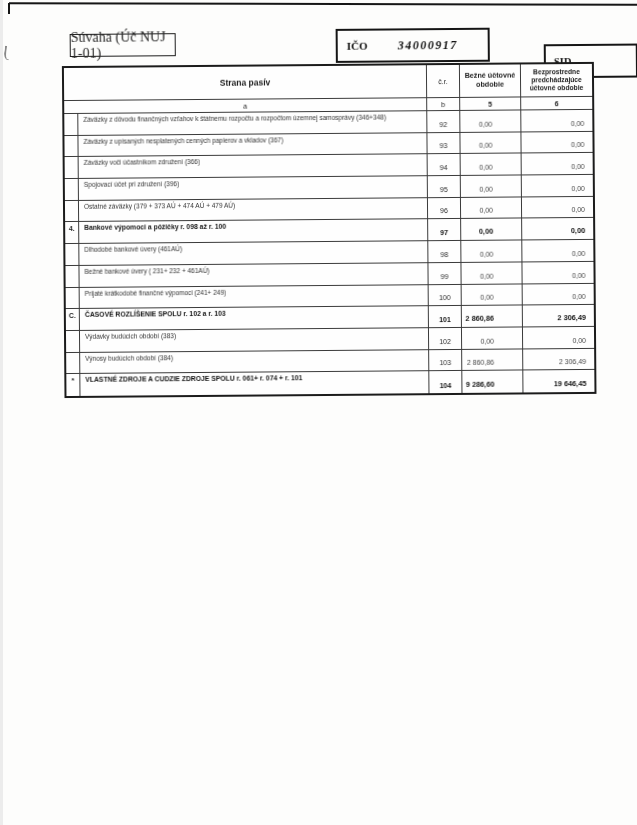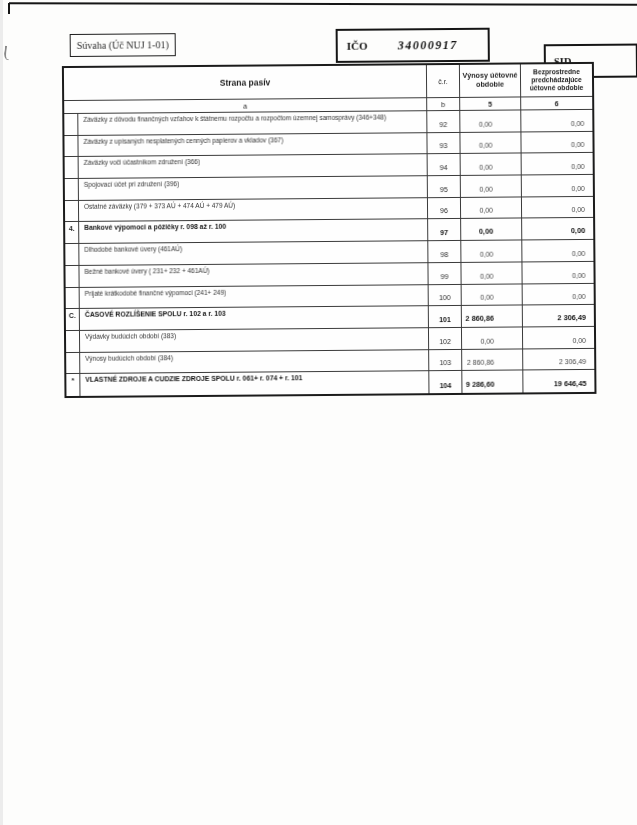--- a/index.html
+++ b/index.html
@@ -10,21 +10,21 @@
   .topline{position:absolute;left:9px;top:3px;width:628px;height:2px;background:#161616;transform:rotate(0.12deg);}
   .lefttick{position:absolute;left:8px;top:3px;width:2px;height:11px;background:#161616;}
   .jmark{position:absolute;left:4px;top:46px;width:4px;height:13px;border-left:2px solid #888;
          border-bottom:1px solid #999;border-radius:0 0 0 70%;transform:rotate(9deg);}
   
   .tilt{position:absolute;left:0;top:0;width:637px;height:825px;
         transform:rotate(-0.45deg);transform-origin:70px 80px;filter:blur(0.22px);}
   
   .titlebox{position:absolute;left:70px;top:34px;width:104px;height:21px;border:1.5px solid #1c1c1c;
             display:flex;align-items:center;justify-content:center;
-            font-family:"Liberation Serif",serif;font-size:10px;color:#2a2a2a;}
+            font-family:"Liberation Serif",serif;font-size:14px;color:#2a2a2a;}
   .icobox{position:absolute;left:336px;top:31px;width:150px;height:30px;border:2px solid #151515;
           display:flex;align-items:center;font-family:"Liberation Serif",serif;}
   .icobox .lbl{font-size:11px;font-weight:bold;padding-left:9px;color:#111;}
   .icobox .num{flex:1;text-align:center;font-size:12px;font-weight:bold;letter-spacing:1.5px;color:#111;font-style:italic;}
   .sidbox{position:absolute;left:508px;top:48px;width:90px;height:30px;border:2px solid #151515;
           display:flex;align-items:center;font-family:"Liberation Serif",serif;margin-left:36px;}
   .sidbox .lbl{font-size:10.5px;font-weight:bold;padding-left:8px;color:#111;}
   
   .tbl{position:absolute;left:62px;top:66px;width:528px;height:328px;border:2px solid #1b1b1b;
        background:#fefefe;display:grid;
@@ -75,21 +75,21 @@
     </div>
 
     <div class="sidbox">
       <span class="lbl">SID</span>
     </div>
 
     <div class="tbl">
 
       <div class="cell hA">Strana pasív</div>
       <div class="cell hcr">č.r.</div>
-      <div class="cell h5">Výnosy účtovné obdobie</div>
+      <div class="cell h5">Bežné účtovné obdobie</div>
       <div class="cell h6 c6">Bezprostredne predchádzajúce účtovné obdobie</div>
 
       <div class="cell sub subA">a</div>
       <div class="cell sub">b</div>
       <div class="cell sub subB">5</div>
       <div class="cell sub subB c6">6</div>
 
       <div class="cell letter"></div>
       <div class="cell desc">Záväzky z dôvodu finančných vzťahov k štátnemu rozpočtu a rozpočtom územnej samosprávy (346+348)</div>
       <div class="cell crn">92</div>

